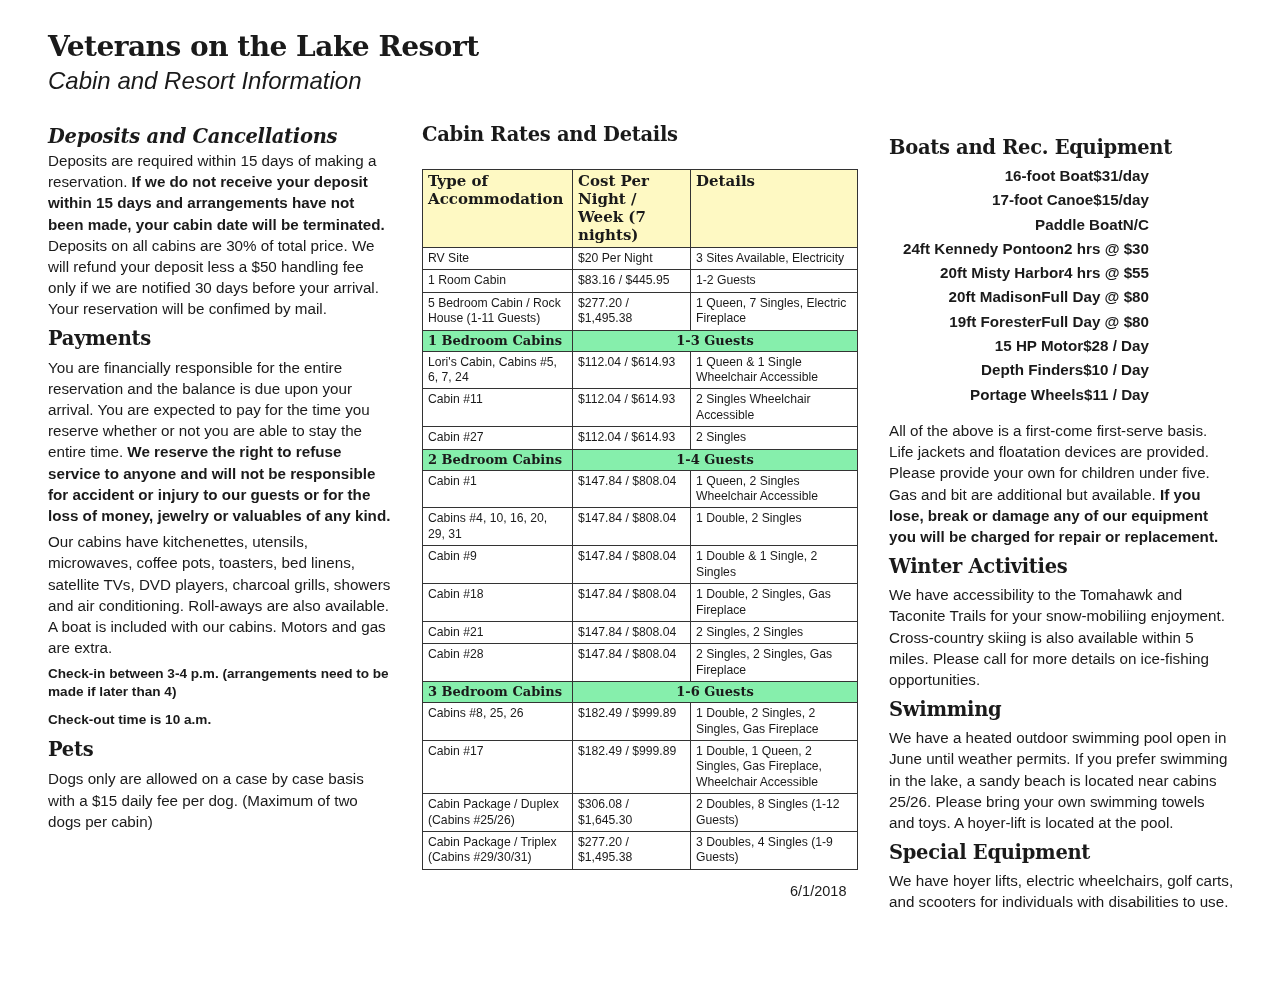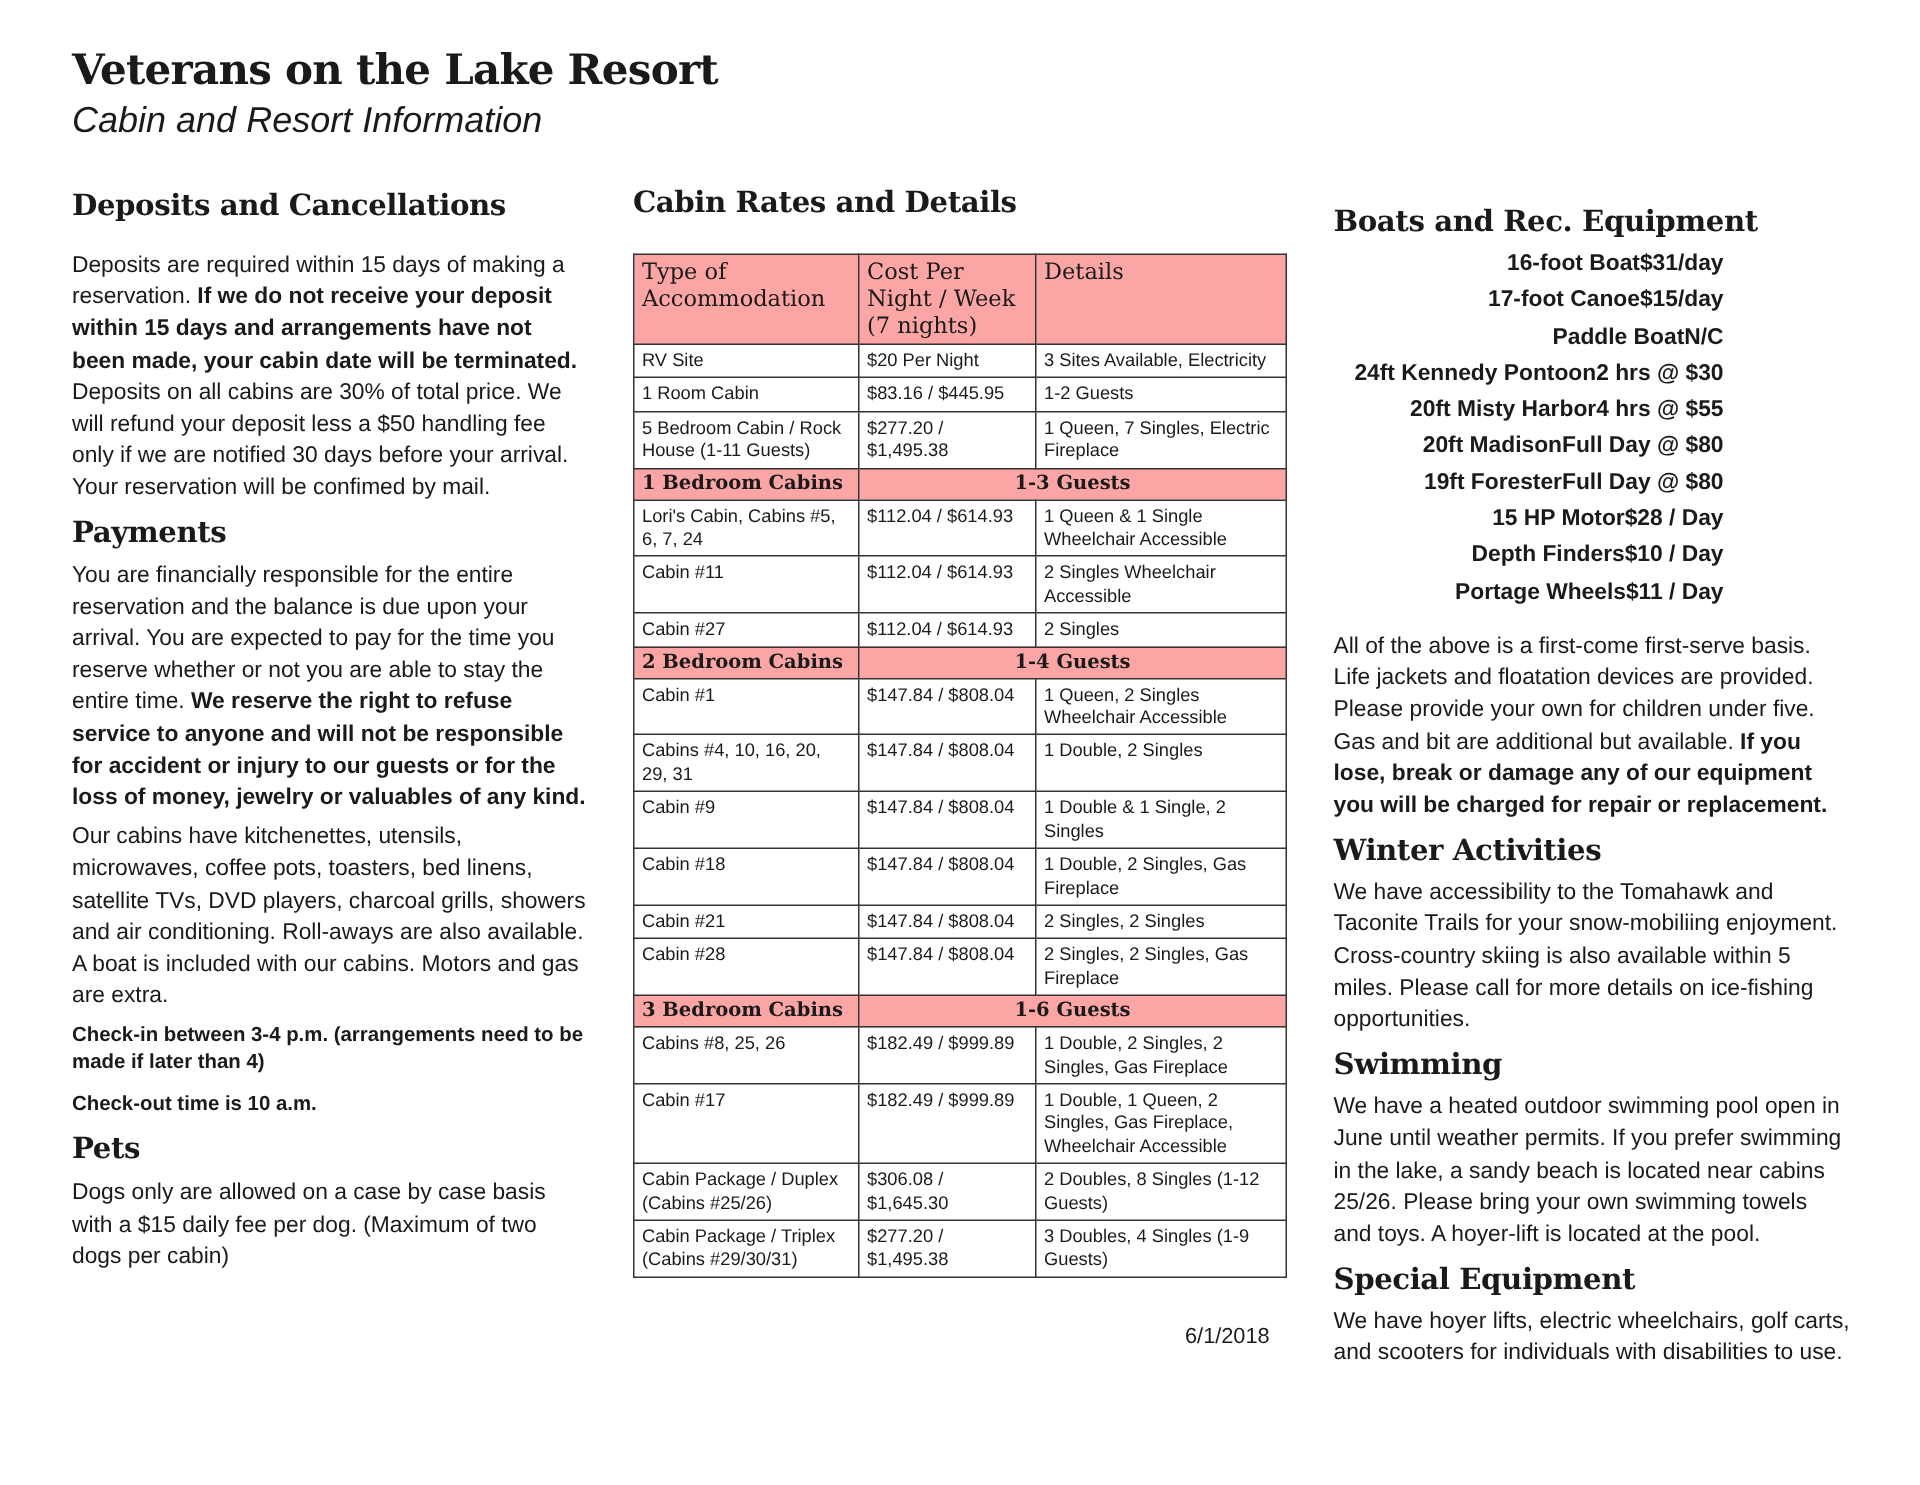--- a/index.html
+++ b/index.html
@@ -12,27 +12,27 @@
   .col { position: absolute; }
   .col-left { left: 48px; top: 122px; width: 346px; }
   .col-mid { left: 422px; top: 122px; width: 437px; }
   .col-right { left: 889px; top: 128px; width: 345px; }
 
   h2 { font-family: "DejaVu Serif", serif; font-weight: bold; font-size: 19.5px; letter-spacing: -0.3px; color: #1a1a1a; line-height: 26px; }
   p { font-size: 15.2px; line-height: 21.2px; color: #1a1a1a; }
   p b { font-weight: bold; }
   .sm-bold { font-size: 13.6px; font-weight: bold; line-height: 18px; }
 
-  .col-left h2.first { margin-bottom: 16px; }
+  .col-left h2.first { margin-bottom: 0; font-style: italic; }
   .col-left h2 { margin-top: 2px; margin-bottom: 5px; }
 
   table.rates { width: 436px; border-collapse: collapse; margin-top: 21px; font-size: 12.2px; line-height: 15.4px; }
   table.rates td, table.rates th { border: 1.5px solid #333; vertical-align: top; padding: 3px 5px 3px 5px; text-align: left; }
-  table.rates th { background: #fca5a5; font-family: "DejaVu Serif", serif; font-weight: normal; font-size: 15px; line-height: 18px; padding: 2px 5px 3px 5px; }
-  table.rates tr.group td { background: #fca5a5; font-family: "DejaVu Serif", serif; font-weight: bold; font-size: 13px; line-height: 16px; padding: 2px 5px; }
+  table.rates th { background: #fef9c3; font-family: "DejaVu Serif", serif; font-weight: bold; font-size: 15px; line-height: 18px; padding: 2px 5px 3px 5px; }
+  table.rates tr.group td { background: #86efac; font-family: "DejaVu Serif", serif; font-weight: bold; font-size: 13px; line-height: 16px; padding: 2px 5px; }
   table.rates tr.group td.guests { text-align: center; }
   .c1 { width: 150px; } .c2 { width: 118px; }
 
   .date { position: absolute; left: 790px; top: 883px; font-size: 14.5px; color: #1a1a1a; }
 
   .equip { list-style: none; width: 260px; margin-top: 3px; }
   .equip li { display: flex; justify-content: flex-end; font-weight: bold; font-size: 15.2px; line-height: 24.3px; }
   .col-right p.after-equip { margin-top: 13px; }
   .col-right h2 { margin-top: 7px; margin-bottom: 4px; }
 </style>

